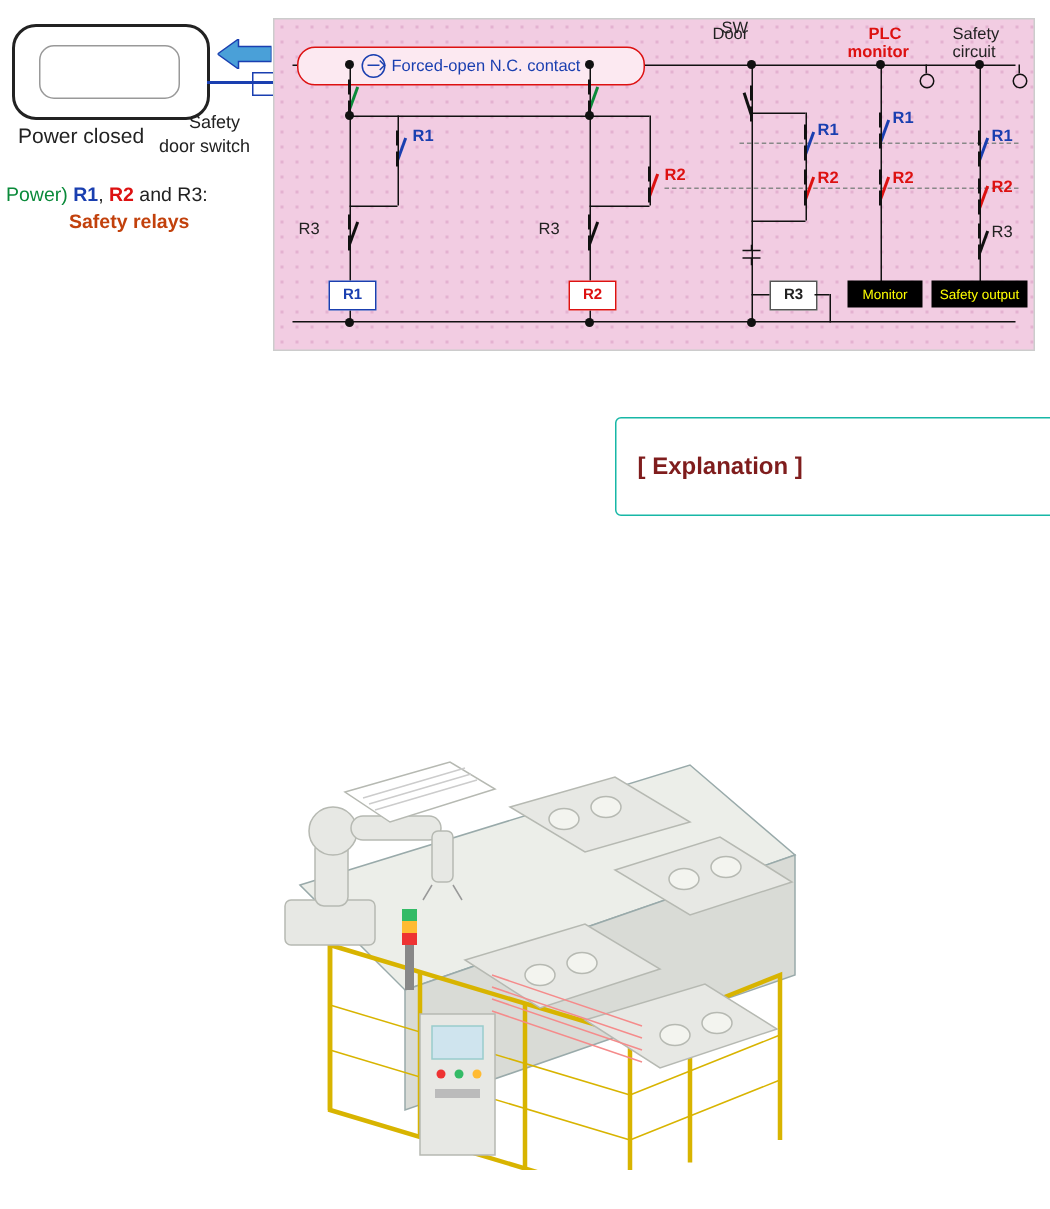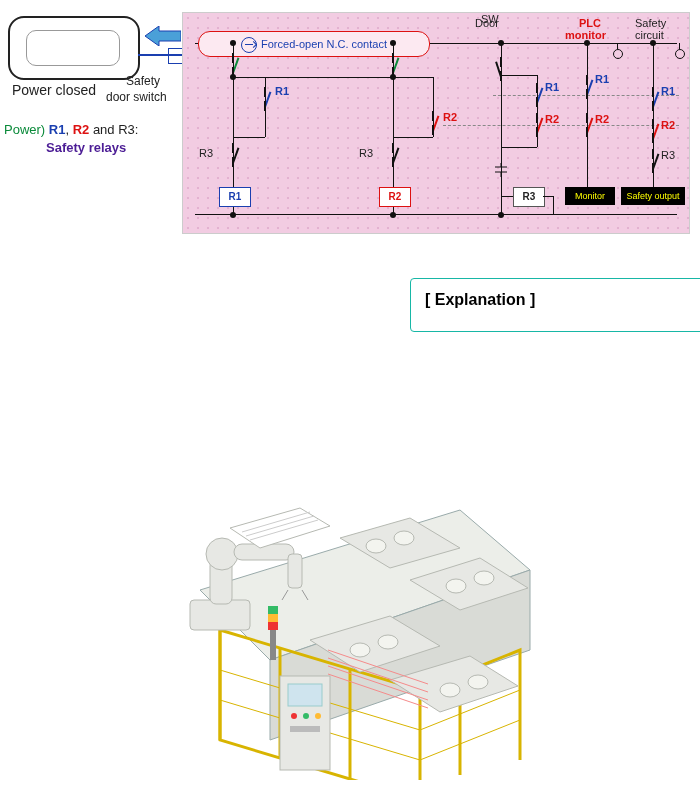--- a/index.html
+++ b/index.html
@@ -36,21 +36,21 @@
   .node{position:absolute;width:6px;height:6px;background:#111;border-radius:50%;margin:-3px 0 0 -3px}
   
   .door{left:8px;top:16px;width:128px;height:60px;border:2px solid #222;border-radius:16px;background:#fff}
   .door .inner{position:absolute;left:16px;top:12px;width:92px;height:34px;border:1px solid #999;border-radius:10px}
   .arrow{left:145px;top:26px;width:36px;height:20px}
   .arrow svg{width:36px;height:20px}
   .actuator{left:138px;top:54px;width:44px;height:2px;background:#1a3fb0}
   .actuator::after{content:"";position:absolute;right:-2px;top:-6px;width:14px;height:14px;border:1px solid #1a3fb0}
   
   .expl{left:410px;top:278px;width:266px;border:1px solid #17b7a6;border-radius:4px;padding:12px 14px 14px}
-  .expl h3{margin:0 0 8px;color:#000000;font-size:16px;font-weight:600}
+  .expl h3{margin:12px 0 8px;color:#7f1d1d;font-size:16px;font-weight:600}
   .expl p{margin:0;font-size:13px;line-height:1.5;color:#333}
   
   .machine{left:160px;top:440px;width:380px;height:340px}
 </style>
 </head>
 <body>
 
 <div class="page">
 
   <div class="abs door">
@@ -63,21 +63,21 @@
   </div>
   <div class="abs actuator"></div>
 
   <div class="abs txt" style="left:12px;top:82px;font-size:14px">Power closed</div>
   <div class="abs txt" style="left:126px;top:74px">Safety</div>
   <div class="abs txt" style="left:106px;top:90px">door switch</div>
 
   <div class="abs txt" style="left:4px;top:122px;font-size:13px">
     <span style="color:#0a8a3a">Power) </span><span class="lbl-r1">R1</span><span>, </span><span class="lbl-r2">R2</span><span> and </span><span>R3</span><span>:</span>
   </div>
-  <div class="abs txt" style="left:46px;top:140px;font-size:13px;color:#4c1d95;font-weight:bold">Safety relays</div>
+  <div class="abs txt" style="left:46px;top:140px;font-size:13px;color:#c2410c;font-weight:bold">Safety relays</div>
 
   <div class="abs panel">
     <div class="dots"></div>
     <div class="rail top"></div>
     <div class="rail bot"></div>
 
     <div class="txt small" style="left:292px;top:4px">Door</div>
     <div class="txt small" style="left:298px;top:0">SW</div>
     <div class="txt small" style="left:396px;top:4px;color:#d11;font-weight:bold">PLC</div>
     <div class="txt small" style="left:382px;top:16px;color:#d11;font-weight:bold">monitor</div>

